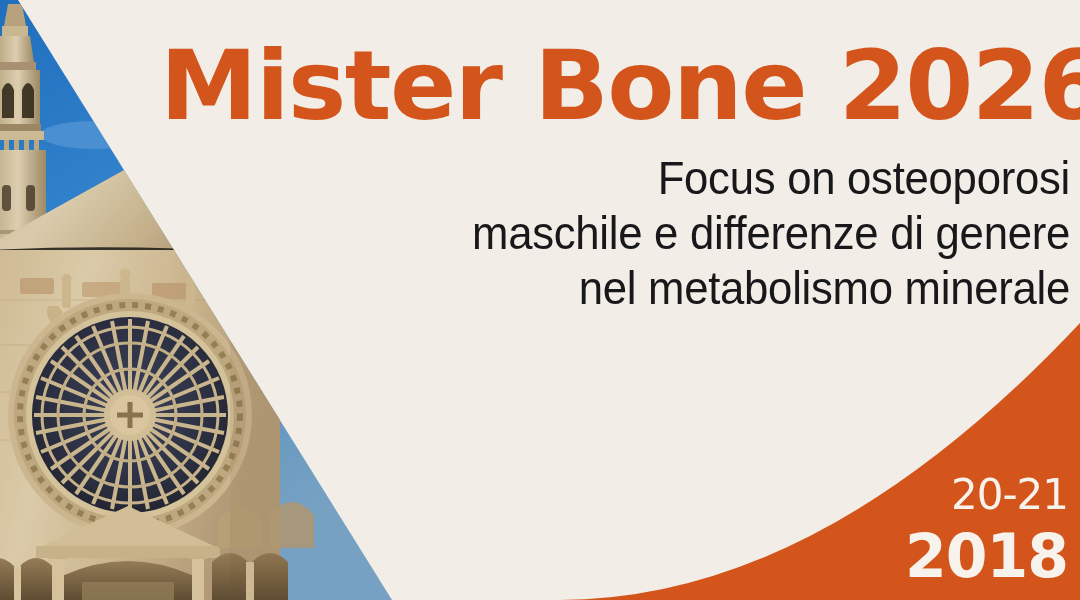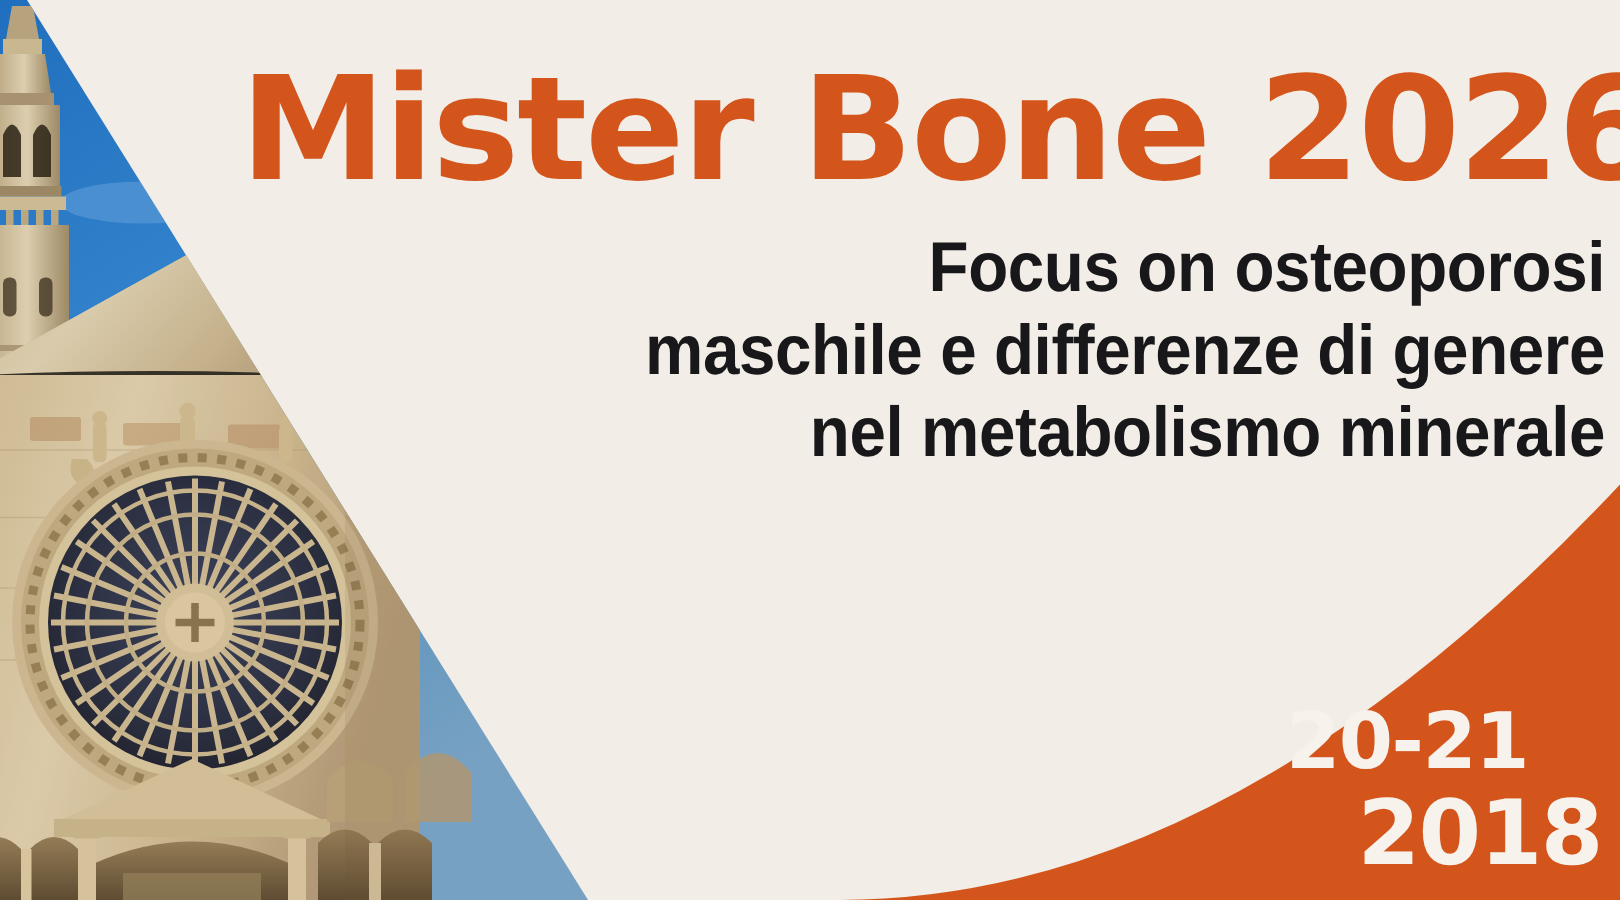--- a/index.html
+++ b/index.html
@@ -45,38 +45,38 @@
   }
 
   
   .subtitle {
     position:absolute;
     right:10px; top:150px;
     width:820px;
     text-align:right;
     color:#18181A;
     font-family:"Liberation Sans", sans-serif;
-    font-weight:bold;
+    font-weight:normal;
     font-size:47px;
     line-height:55px;
     letter-spacing:-0.3px;
   }
   .subtitle .ln { display:block; white-space:nowrap; transform:scaleX(0.93); transform-origin:right center; }
 
   
   .date-block {
     position:absolute;
     right:12px; bottom:12px;
     width:260px;
     text-align:right;
     color:#F7F2EC;
     font-family:"DejaVu Sans", sans-serif;
     z-index:5;
   }
-  .date-days  { font-size:52px; line-height:58px; font-weight:bold; letter-spacing:-1px;text-align:center; }
+  .date-days  { font-size:42px; line-height:58px; font-weight:normal; letter-spacing:-1px; }
   .date-month { font-size:50px; line-height:54px; font-weight:normal; letter-spacing:-0.5px; }
   .date-year  { font-size:60px; line-height:64px; font-weight:bold; letter-spacing:-1px; }
 </style>
 </head>
 <body>
 
 <div class="banner">
 
   <div class="photo-wrap">
     <svg class="photo-svg" viewBox="0 0 400 600" preserveAspectRatio="xMidYMid slice">

